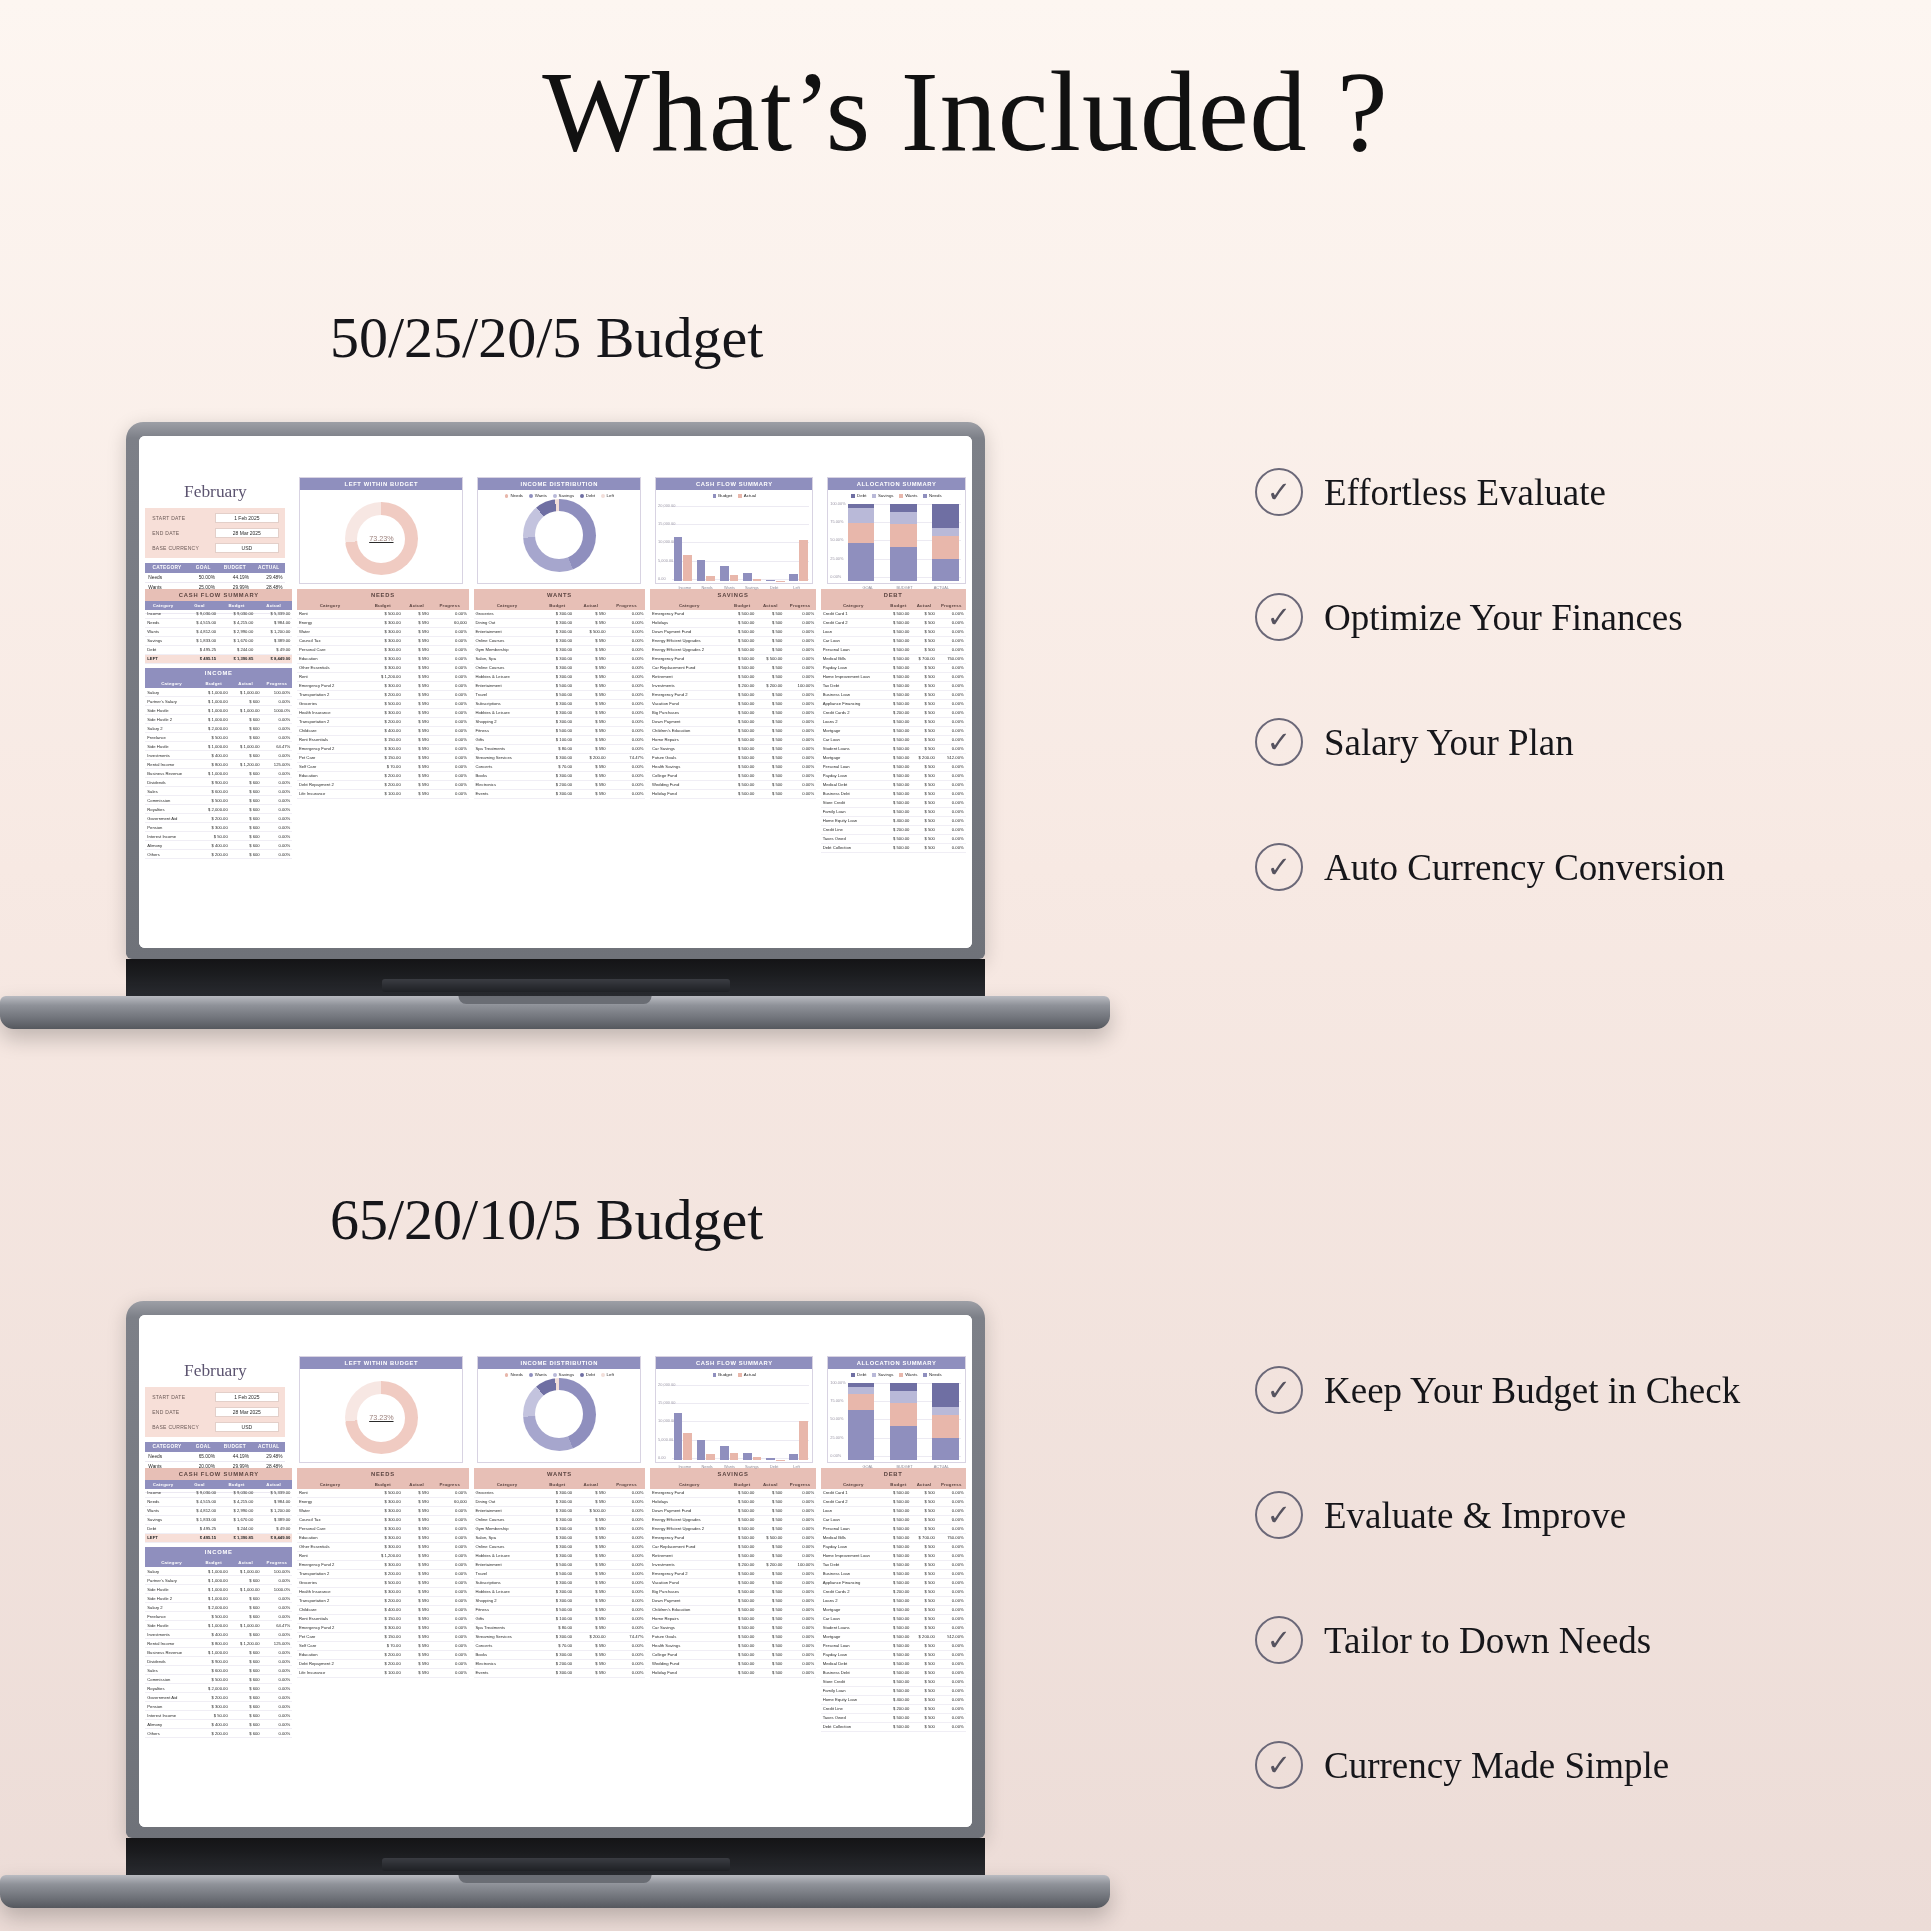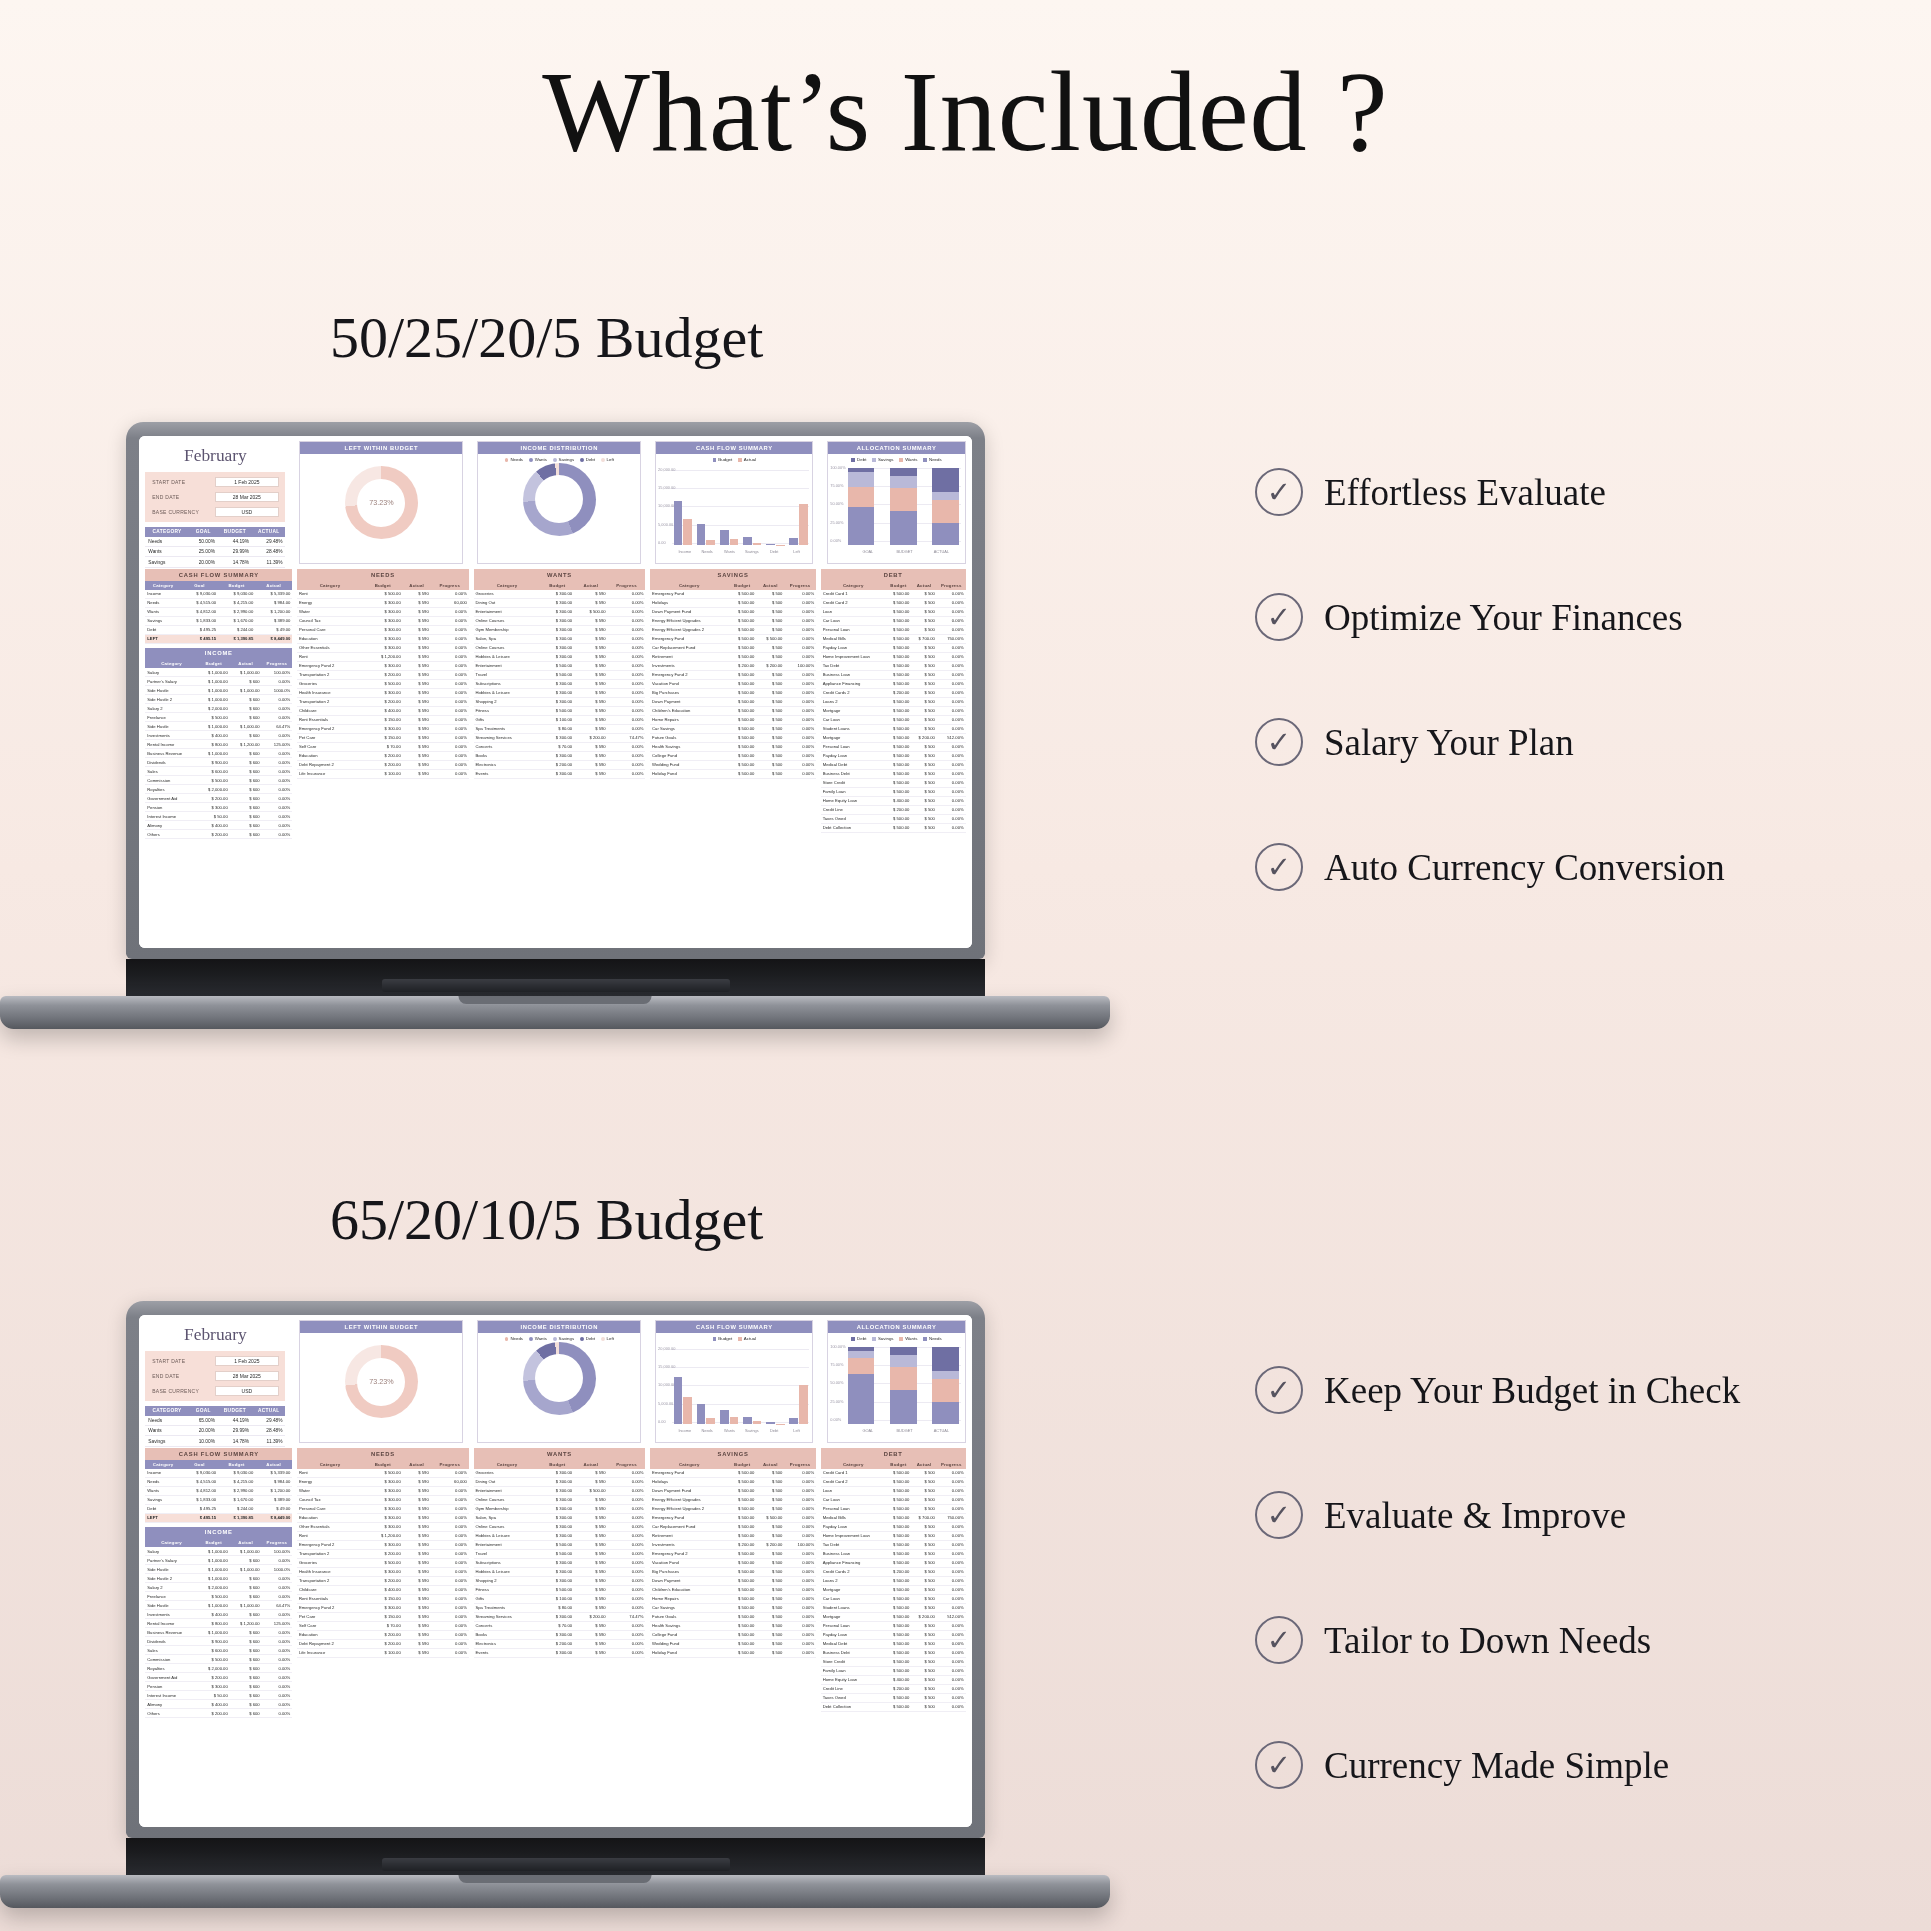--- a/index.html
+++ b/index.html
@@ -93,21 +93,22 @@
     background: #ffffff;
     font-family: "Liberation Sans", sans-serif;
     font-size: 5.2px;
     color: #2a2a2a;
     padding: 5.8px 6.8px;
     box-sizing: border-box;
   }
   .sheet-top {
     display: flex;
     gap: 14px;
-    height: 123px;
+    height: 107px;
+    margin-top: 36px;
   }
   .panel { border: 1px solid #d8d3e2; background:#fff; box-sizing:border-box; }
   .panel-head {
     background: #8f8fbe;
     color: #fff;
     font-size: 5.8px;
     letter-spacing: 0.6px;
     text-align: center;
     padding: 2.9px 0;
     font-weight: 600;
@@ -127,21 +128,21 @@
   .setup-row .val { background:#fff; border:1px solid #e3cfc9; padding:1px 5.8px; min-width:50px; text-align:center; }
 
   .cat-table { width: 100%; border-collapse: collapse; margin-top: 4.8px; }
   .cat-table th {
     background:#8f8fbe; color:#fff; font-size:4.8px; font-weight:600; padding:2.4px 1.9px; letter-spacing:0.3px;
   }
   .cat-table td { border-bottom:1px solid #ece9f2; padding:2.2px 2.9px; font-size:4.8px; }
   .cat-table td.r { text-align:right; }
 
   .donut-panel { width: 172px; }
-  .donut-wrap { display:flex; align-items:center; justify-content:center; height: 97px; position:relative; }
+  .donut-wrap { display:flex; align-items:center; justify-content:center; height: 97px; position:relative;text-decoration:underline; }
   .donut {
     width: 73px; height: 73px; border-radius: 50%;
     display:flex; align-items:center; justify-content:center;
     position: relative;
   }
   .donut .hole {
     width: 48px; height:48px; border-radius:50%; background:#fff;
     display:flex; align-items:center; justify-content:center;
     font-size: 7.2px; color:#9a7f7a;
   }

